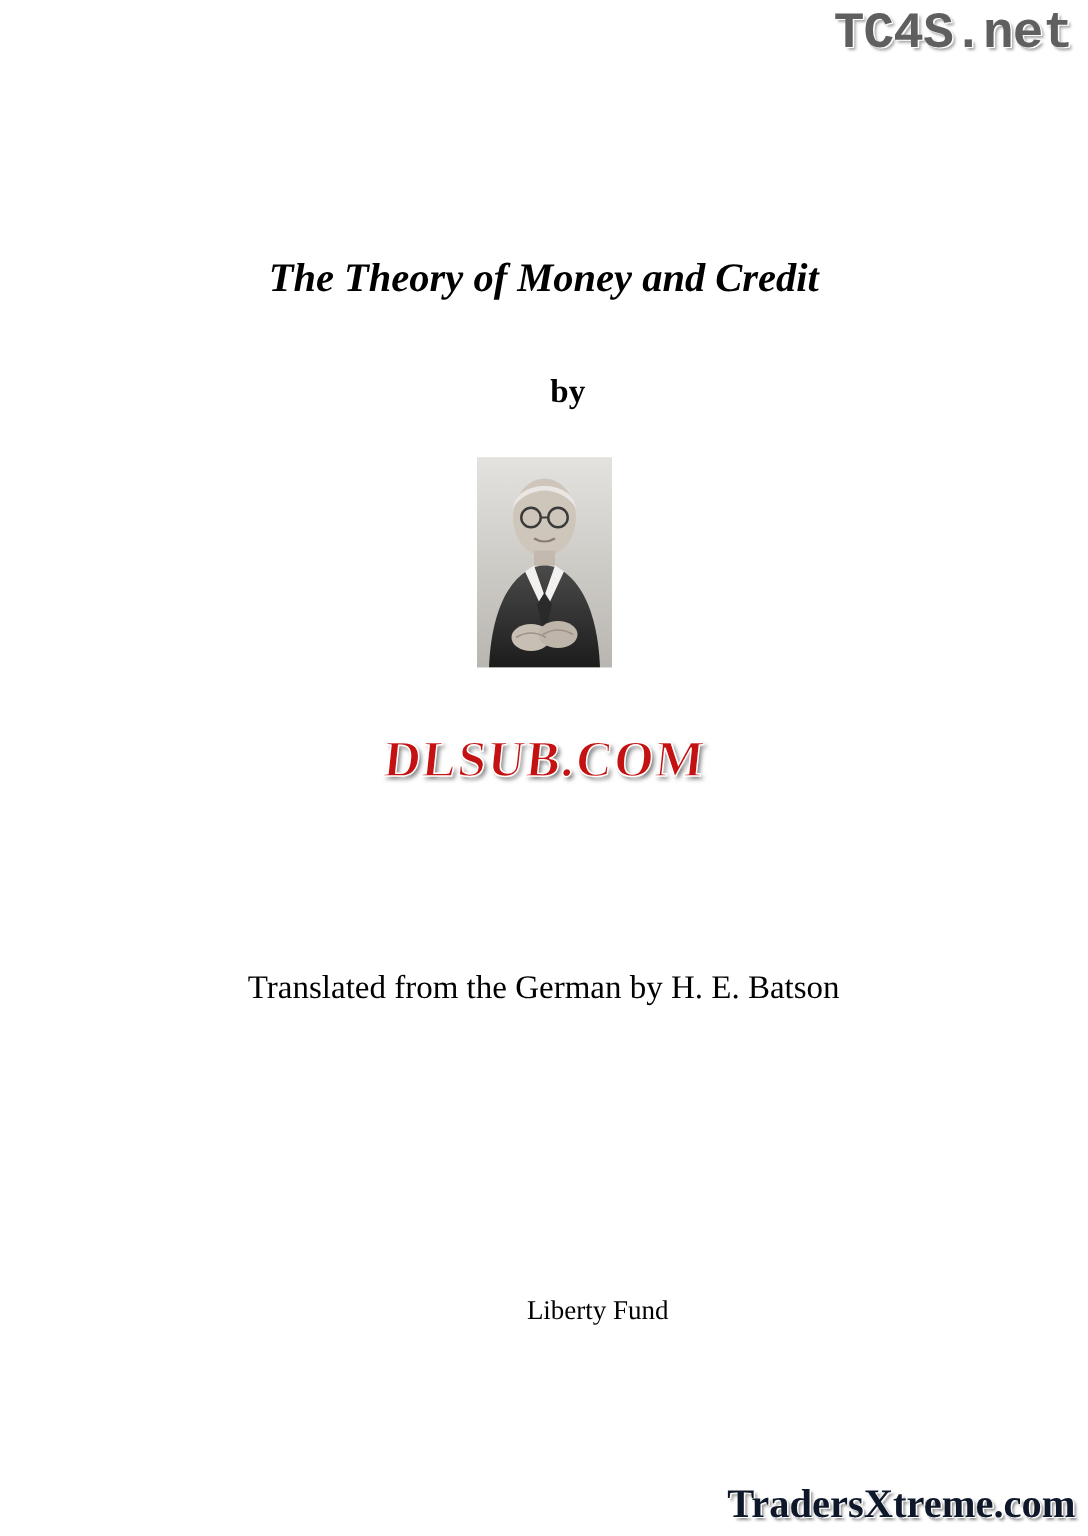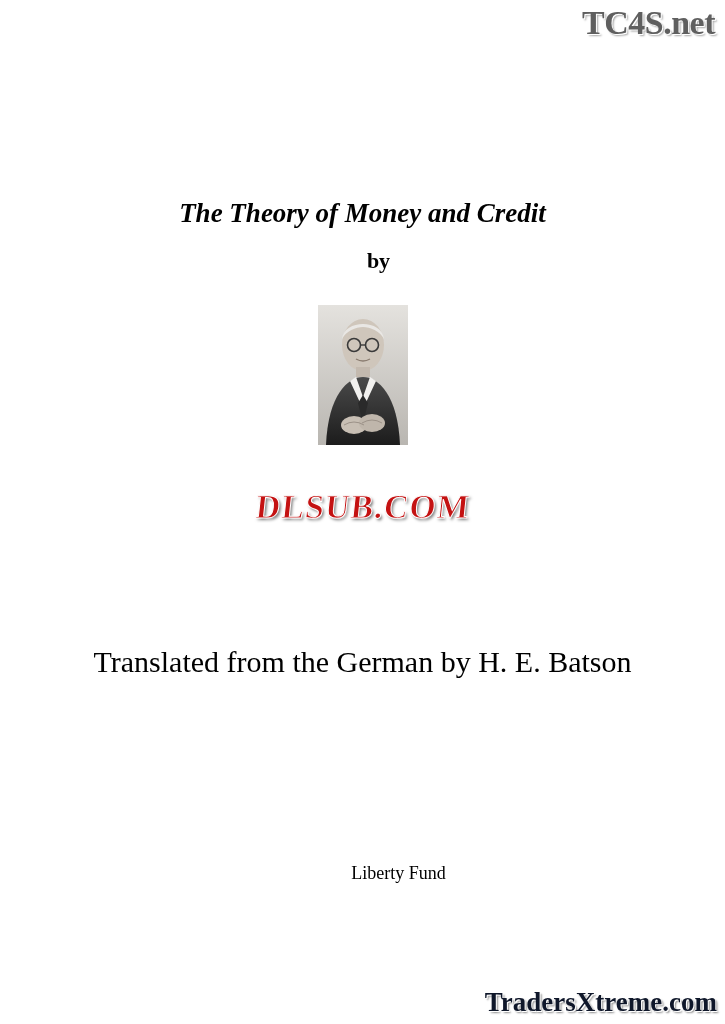--- a/index.html
+++ b/index.html
@@ -14,21 +14,21 @@
     overflow: hidden;
     font-family: "Liberation Serif", serif;
     color: #000000;
   }
 
   
   .wm-top {
     position: absolute;
     top: 4px;
     right: 10px;
-    font-family: Liberation Serif, serif;
+    font-family: Liberation Mono, monospace;
     font-weight: bold;
     font-size: 34px;
     letter-spacing: -0.5px;
     color: #5f5f5f;
     text-shadow: 1px 1px 0 #ffffff, 2px 2px 2px rgba(0,0,0,0.35);
     user-select: none;
     margin-left: 12px;
   }
 
   .wm-bottom {
@@ -73,21 +73,20 @@
 
   .title {
     position: absolute;
     top: 170px;
     left: 0;
     width: 100%;
     text-align: center;
     font-size: 27px;
     font-weight: bold;
     font-style: italic;
-    margin-top: 28px;
   }
 
   .by {
     position: absolute;
     top: 248px;
     left: 0;
     width: 100%;
     text-align: center;
     font-size: 22px;
     font-weight: bold;
@@ -115,21 +114,21 @@
     font-size: 26px;
     font-weight: bold;
   }
 
   .translator {
     position: absolute;
     top: 645px;
     left: 0;
     width: 100%;
     text-align: center;
-    font-size: 30px;
+    font-size: 22px;
   }
 
   .publisher {
     position: absolute;
     top: 860px;
     left: 0;
     width: 100%;
     text-align: center;
     font-size: 18px;
     line-height: 1.45;

